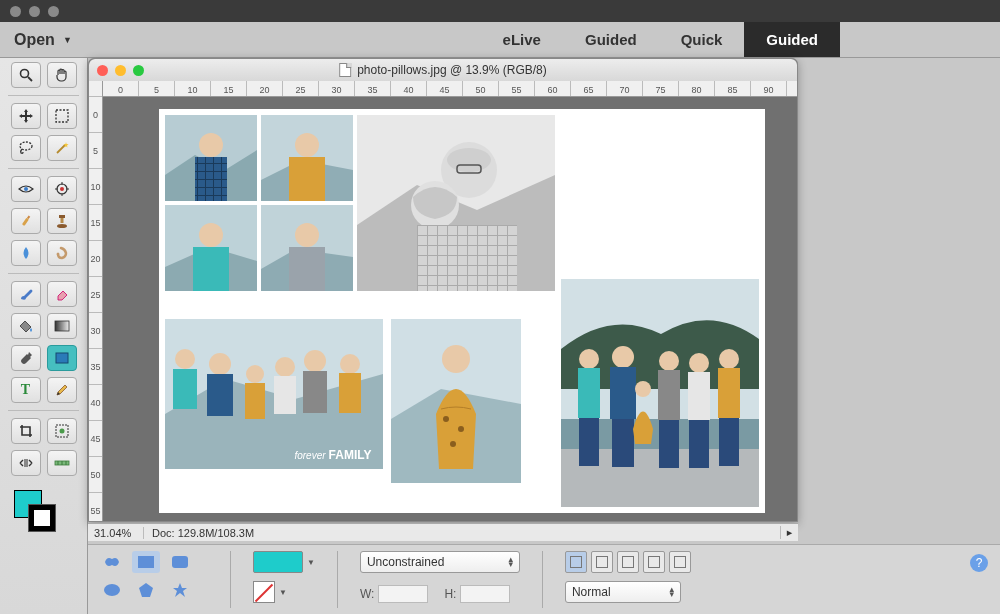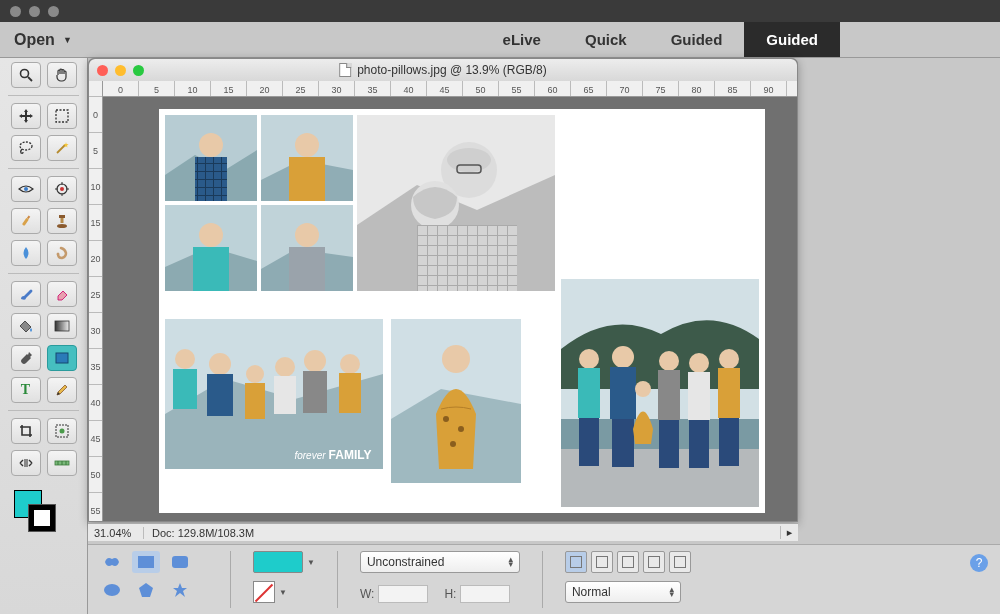--- a/index.html
+++ b/index.html
@@ -100,24 +100,24 @@
 <div class="menubar">
   <div class="open-btn">
     <span>Open</span>
     <span class="tri">▼</span>
   </div>
   <div class="mode-tabs">
     <div class="mode-tab">
         <span>eLive</span>
       </div>
     <div class="mode-tab">
+        <span>Guided</span>
+      </div>
+    <div class="mode-tab">
         <span>Quick</span>
-      </div>
-    <div class="mode-tab">
-        <span>Guided</span>
       </div>
     <div class="mode-tab active">
         <span>Guided</span>
       </div>
   </div>
   <div class="menubar-right"></div>
 </div>
 
 <div class="workspace">
 

